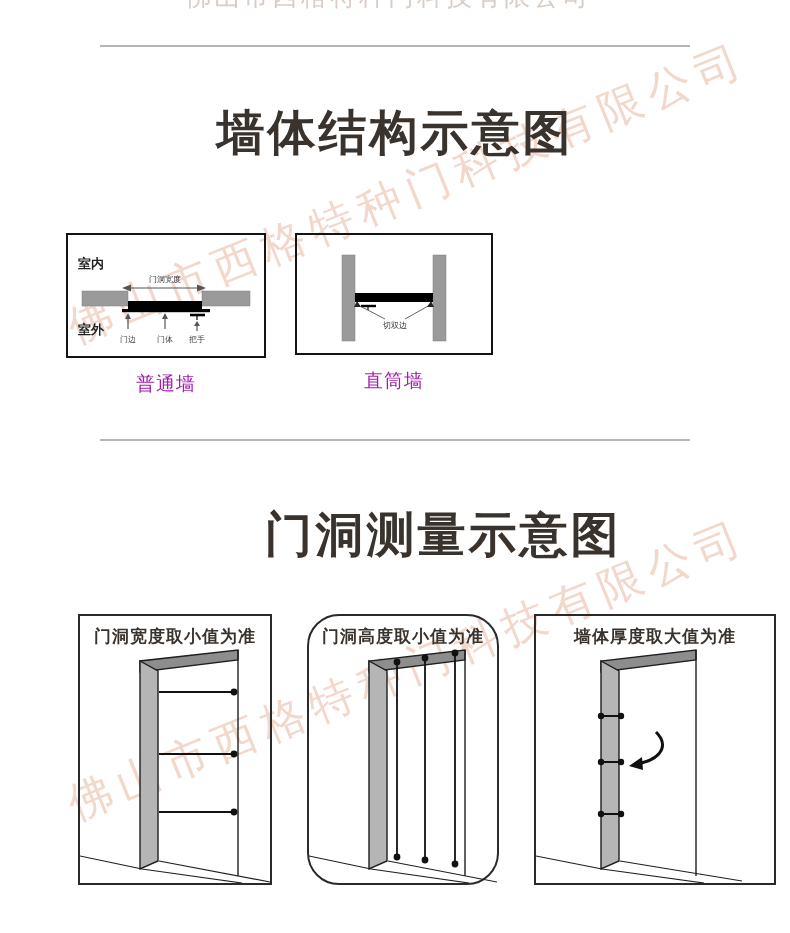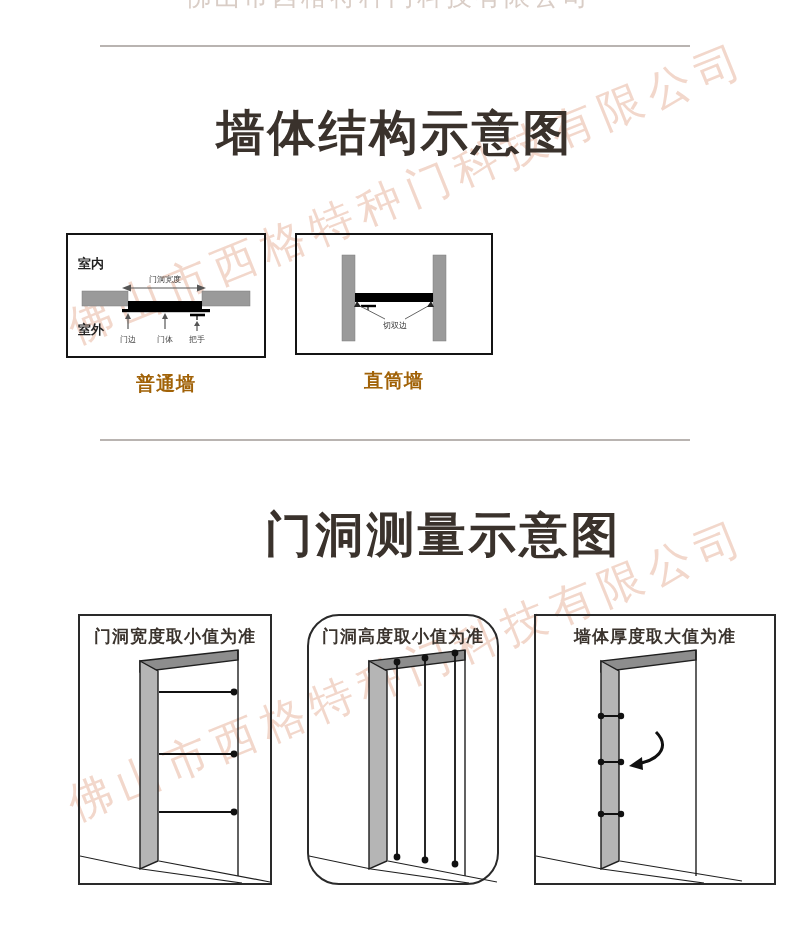--- a/index.html
+++ b/index.html
@@ -16,21 +16,21 @@
       color:rgba(196,178,168,0.65);white-space:nowrap;transform:none;}
   .content{position:absolute;inset:0;z-index:1;}
   .divider{position:absolute;left:100px;width:590px;height:2px;background:#b9b4b1;}
   .d1{top:45px;} .d2{top:439px;}
   .sec-title{position:absolute;left:0;width:790px;text-align:center;
       font-size:48px;line-height:62px;font-weight:800;color:#3a322c;letter-spacing:3px;}
   .t1{top:102px;} .t2{top:504px;margin-left:48px;}
   .row1{position:absolute;top:233px;left:66px;display:flex;gap:29px;text-align:center;}
   .fig{display:flex;flex-direction:column;align-items:center;}
   .dbox{border:2px solid #141414;background:transparent;display:block;}
-  .cap{margin-top:13px;font-size:19px;color:#a16207;letter-spacing:1px;font-weight:bold;}
+  .cap{margin-top:13px;font-size:19px;color:#a21caf;letter-spacing:1px;}
   .row2{position:absolute;top:614px;left:78px;display:flex;gap:35px;}
   .mbox{position:relative;border:2px solid #2a2a2a;background:transparent;}
   .mb1{width:190px;height:267px;} .mb2{width:188px;height:267px;border-radius:32px;} .mb3{width:206px;height:267px;padding-left:32px;}
   .mhead{position:absolute;top:9px;left:0;width:100%;text-align:center;
       font-size:17px;font-weight:700;color:#3a332d;letter-spacing:1px;}
   .msvg{position:absolute;inset:0;}
   svg text{font-family:"Liberation Sans","DejaVu Sans",sans-serif;}
   .serifLabel{font-family:"Liberation Serif","DejaVu Serif",serif;font-weight:700;}
 </style>
 </head>

